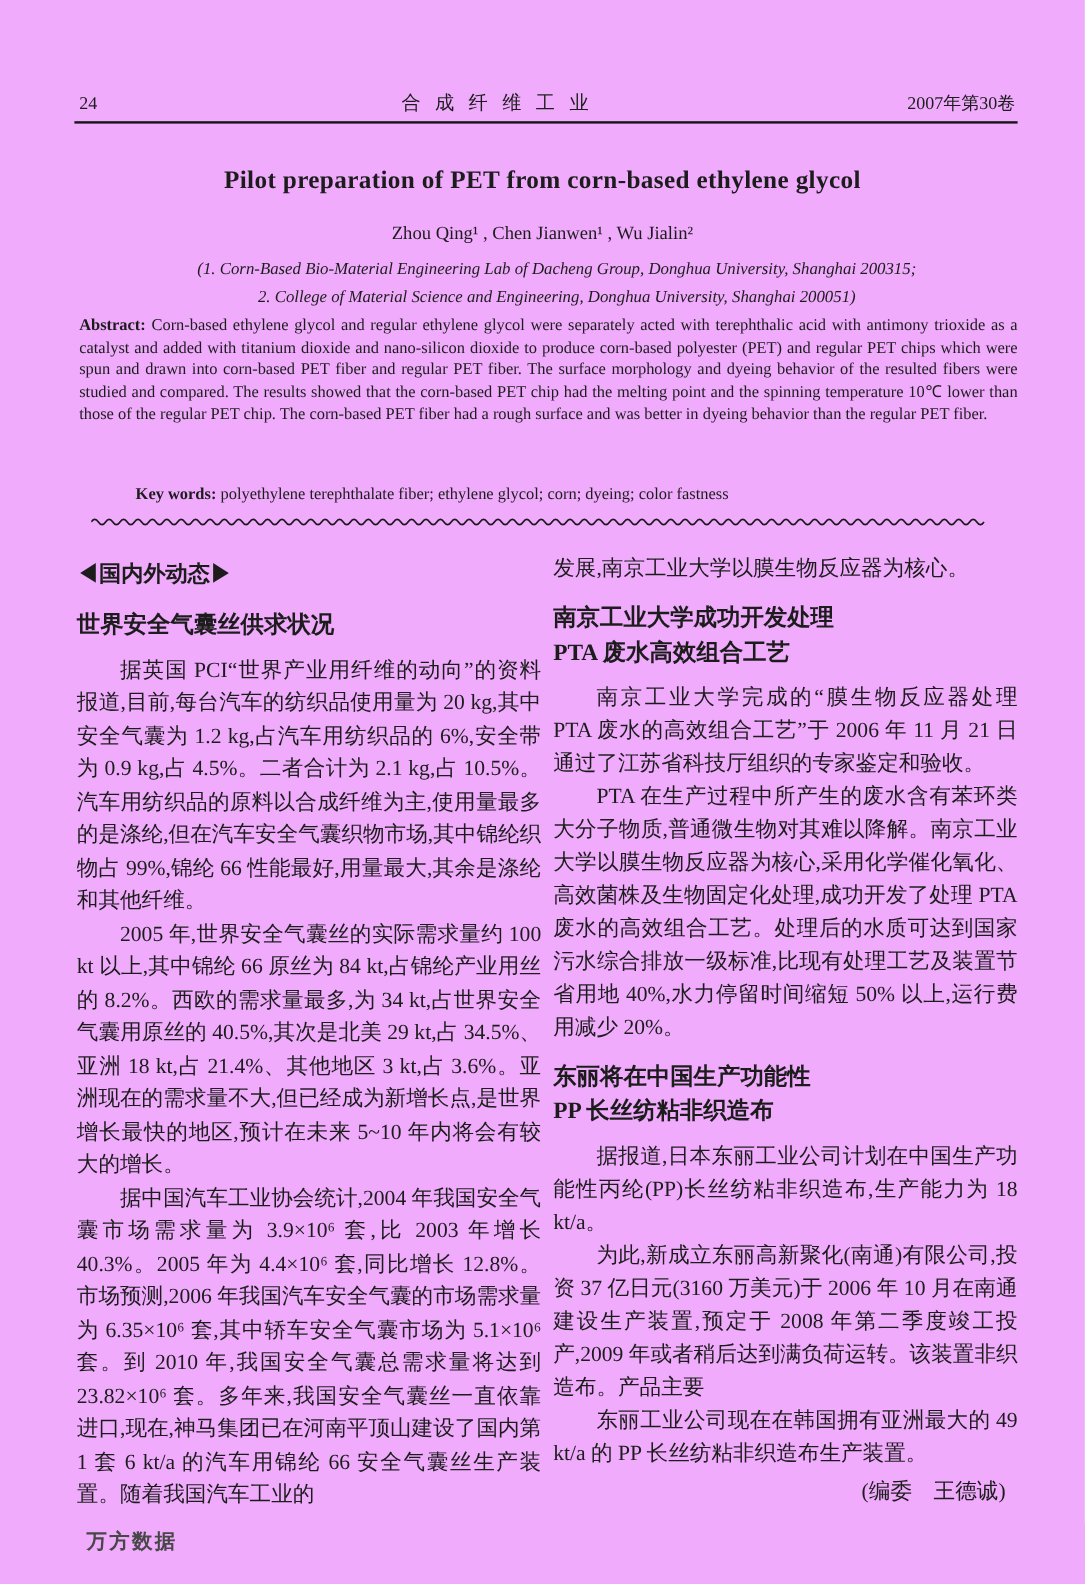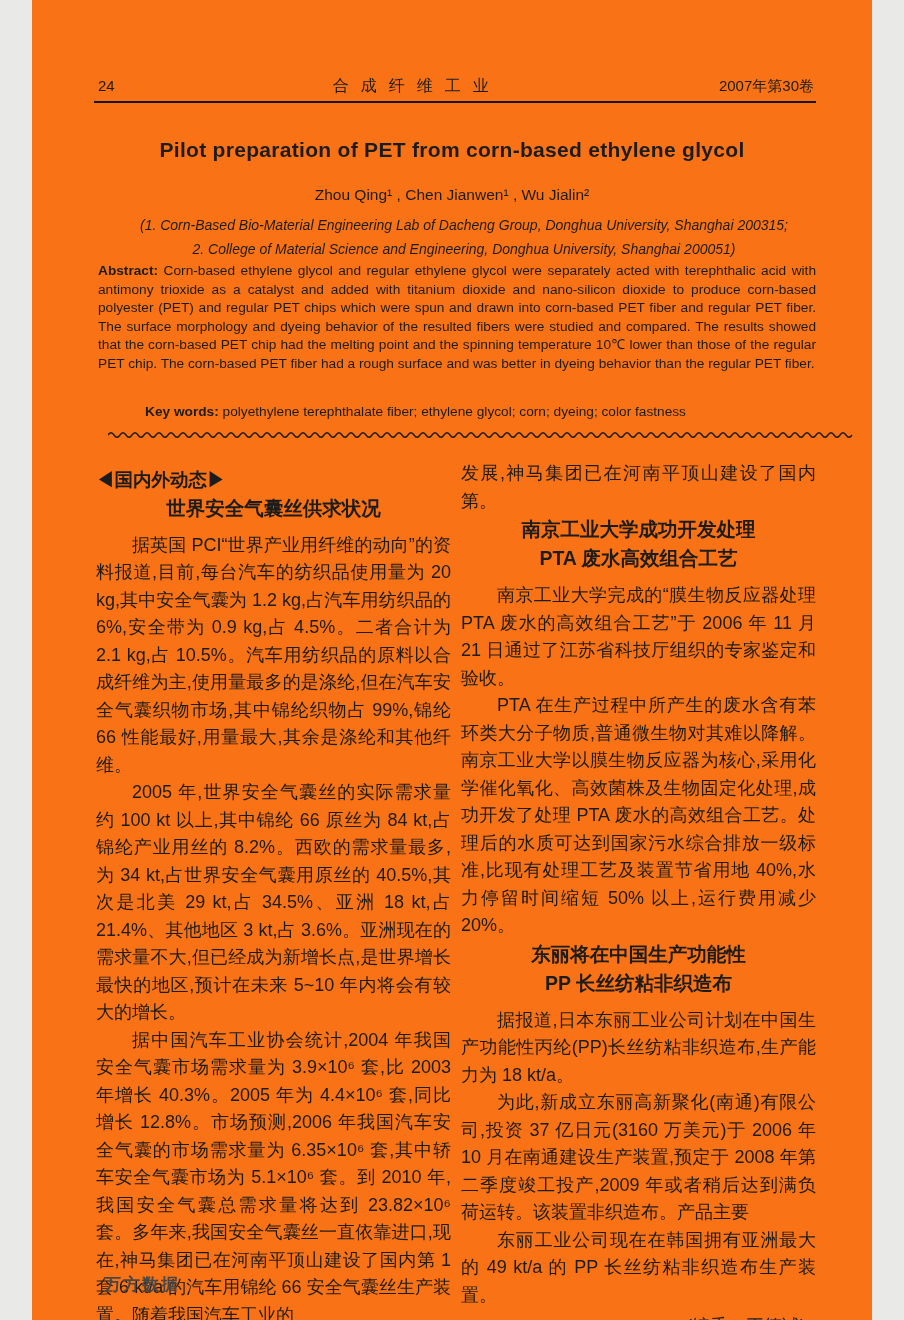--- a/index.html
+++ b/index.html
@@ -1,20 +1,20 @@
 <!DOCTYPE html>
 <html><head>
 <meta charset="utf-8">
 <style>
   * { margin:0; padding:0; box-sizing:border-box; }
   html,body { background:#e9e9e7; }
   .page {
-    position:relative; width:840px; height:1320px; margin:0 auto;
-    background:#f97316; color:#1c1c1c;
-    font-family:Liberation Sans, sans-serif;
+    position:relative; width:904px; height:1320px; margin:0 auto;
+    background:#f0abfc; color:#1c1c1c;
+    font-family:Liberation Serif, serif;
     overflow:hidden;
   }
   .running-head {
     position:absolute; top:76px; left:66px; right:58px;
     display:flex; justify-content:space-between; align-items:baseline;
     font-size:15px;
   }
   .journal-title { letter-spacing:12px; font-size:16px; }
   .head-rule { position:absolute; top:101px; left:62px; right:56px; height:2px; background:#161616; }
 
@@ -39,22 +39,22 @@
 
   .wavy { position:absolute; top:430px; left:76px; }
 
   .columns {
     position:absolute; top:460px; left:64px; right:56px;
     display:flex; gap:10px;
   }
   .col { flex:1; min-width:0; font-size:18px; line-height:27.5px; text-align:justify; }
   .section-marker { font-weight:bold; margin:6px 0 0 0; font-size:18.5px; text-align:left; }
   .cn-heading {
-    text-align:center; font-weight:bold; font-size:19.5px; line-height:29px;
-    margin:0 0 9px 0; white-space:pre-line;
+    text-align:left; font-weight:bold; font-size:19.5px; line-height:29px;
+    margin:13px 0 9px 0; white-space:pre-line;
   }
   .cn { margin:0; text-indent:2em; }
   .no-indent { text-indent:0; }
   .byline { text-indent:0; text-align:right; padding-right:10px; margin-top:4px; }
 
   .watermark {
     position:absolute; left:497px; top:1099px; width:224px; height:76px;
     background:#fdfdfb; display:flex; align-items:center; gap:8px; padding-left:6px;
   }
   .wm-logo { flex:0 0 auto; }
@@ -94,21 +94,21 @@
 
   <div class="columns">
     <div class="col">
       <div class="section-marker">◀国内外动态▶</div>
       <h2 class="cn-heading">世界安全气囊丝供求状况</h2>
       <p class="cn">据英国 PCI“世界产业用纤维的动向”的资料报道,目前,每台汽车的纺织品使用量为 20 kg,其中安全气囊为 1.2 kg,占汽车用纺织品的 6%,安全带为 0.9 kg,占 4.5%。二者合计为 2.1 kg,占 10.5%。汽车用纺织品的原料以合成纤维为主,使用量最多的是涤纶,但在汽车安全气囊织物市场,其中锦纶织物占 99%,锦纶 66 性能最好,用量最大,其余是涤纶和其他纤维。</p>
       <p class="cn">2005 年,世界安全气囊丝的实际需求量约 100 kt 以上,其中锦纶 66 原丝为 84 kt,占锦纶产业用丝的 8.2%。西欧的需求量最多,为 34 kt,占世界安全气囊用原丝的 40.5%,其次是北美 29 kt,占 34.5%、亚洲 18 kt,占 21.4%、其他地区 3 kt,占 3.6%。亚洲现在的需求量不大,但已经成为新增长点,是世界增长最快的地区,预计在未来 5~10 年内将会有较大的增长。</p>
       <p class="cn">据中国汽车工业协会统计,2004 年我国安全气囊市场需求量为 3.9×10⁶ 套,比 2003 年增长 40.3%。2005 年为 4.4×10⁶ 套,同比增长 12.8%。市场预测,2006 年我国汽车安全气囊的市场需求量为 6.35×10⁶ 套,其中轿车安全气囊市场为 5.1×10⁶ 套。到 2010 年,我国安全气囊总需求量将达到 23.82×10⁶ 套。多年来,我国安全气囊丝一直依靠进口,现在,神马集团已在河南平顶山建设了国内第 1 套 6 kt/a 的汽车用锦纶 66 安全气囊丝生产装置。随着我国汽车工业的</p>
     </div>
     <div class="col">
-      <p class="cn no-indent">发展,神马集团已在河南平顶山建设了国内第。</p>
+      <p class="cn no-indent">发展,南京工业大学以膜生物反应器为核心。</p>
       <h2 class="cn-heading">南京工业大学成功开发处理
 PTA 废水高效组合工艺</h2>
       <p class="cn">南京工业大学完成的“膜生物反应器处理 PTA 废水的高效组合工艺”于 2006 年 11 月 21 日通过了江苏省科技厅组织的专家鉴定和验收。</p>
       <p class="cn">PTA 在生产过程中所产生的废水含有苯环类大分子物质,普通微生物对其难以降解。南京工业大学以膜生物反应器为核心,采用化学催化氧化、高效菌株及生物固定化处理,成功开发了处理 PTA 废水的高效组合工艺。处理后的水质可达到国家污水综合排放一级标准,比现有处理工艺及装置节省用地 40%,水力停留时间缩短 50% 以上,运行费用减少 20%。</p>
       <h2 class="cn-heading">东丽将在中国生产功能性
 PP 长丝纺粘非织造布</h2>
       <p class="cn">据报道,日本东丽工业公司计划在中国生产功能性丙纶(PP)长丝纺粘非织造布,生产能力为 18 kt/a。</p>
       <p class="cn">为此,新成立东丽高新聚化(南通)有限公司,投资 37 亿日元(3160 万美元)于 2006 年 10 月在南通建设生产装置,预定于 2008 年第二季度竣工投产,2009 年或者稍后达到满负荷运转。该装置非织造布。产品主要</p>
       <p class="cn">东丽工业公司现在在韩国拥有亚洲最大的 49 kt/a 的 PP 长丝纺粘非织造布生产装置。</p>
       <p class="cn byline">(编委　王德诚)</p>

